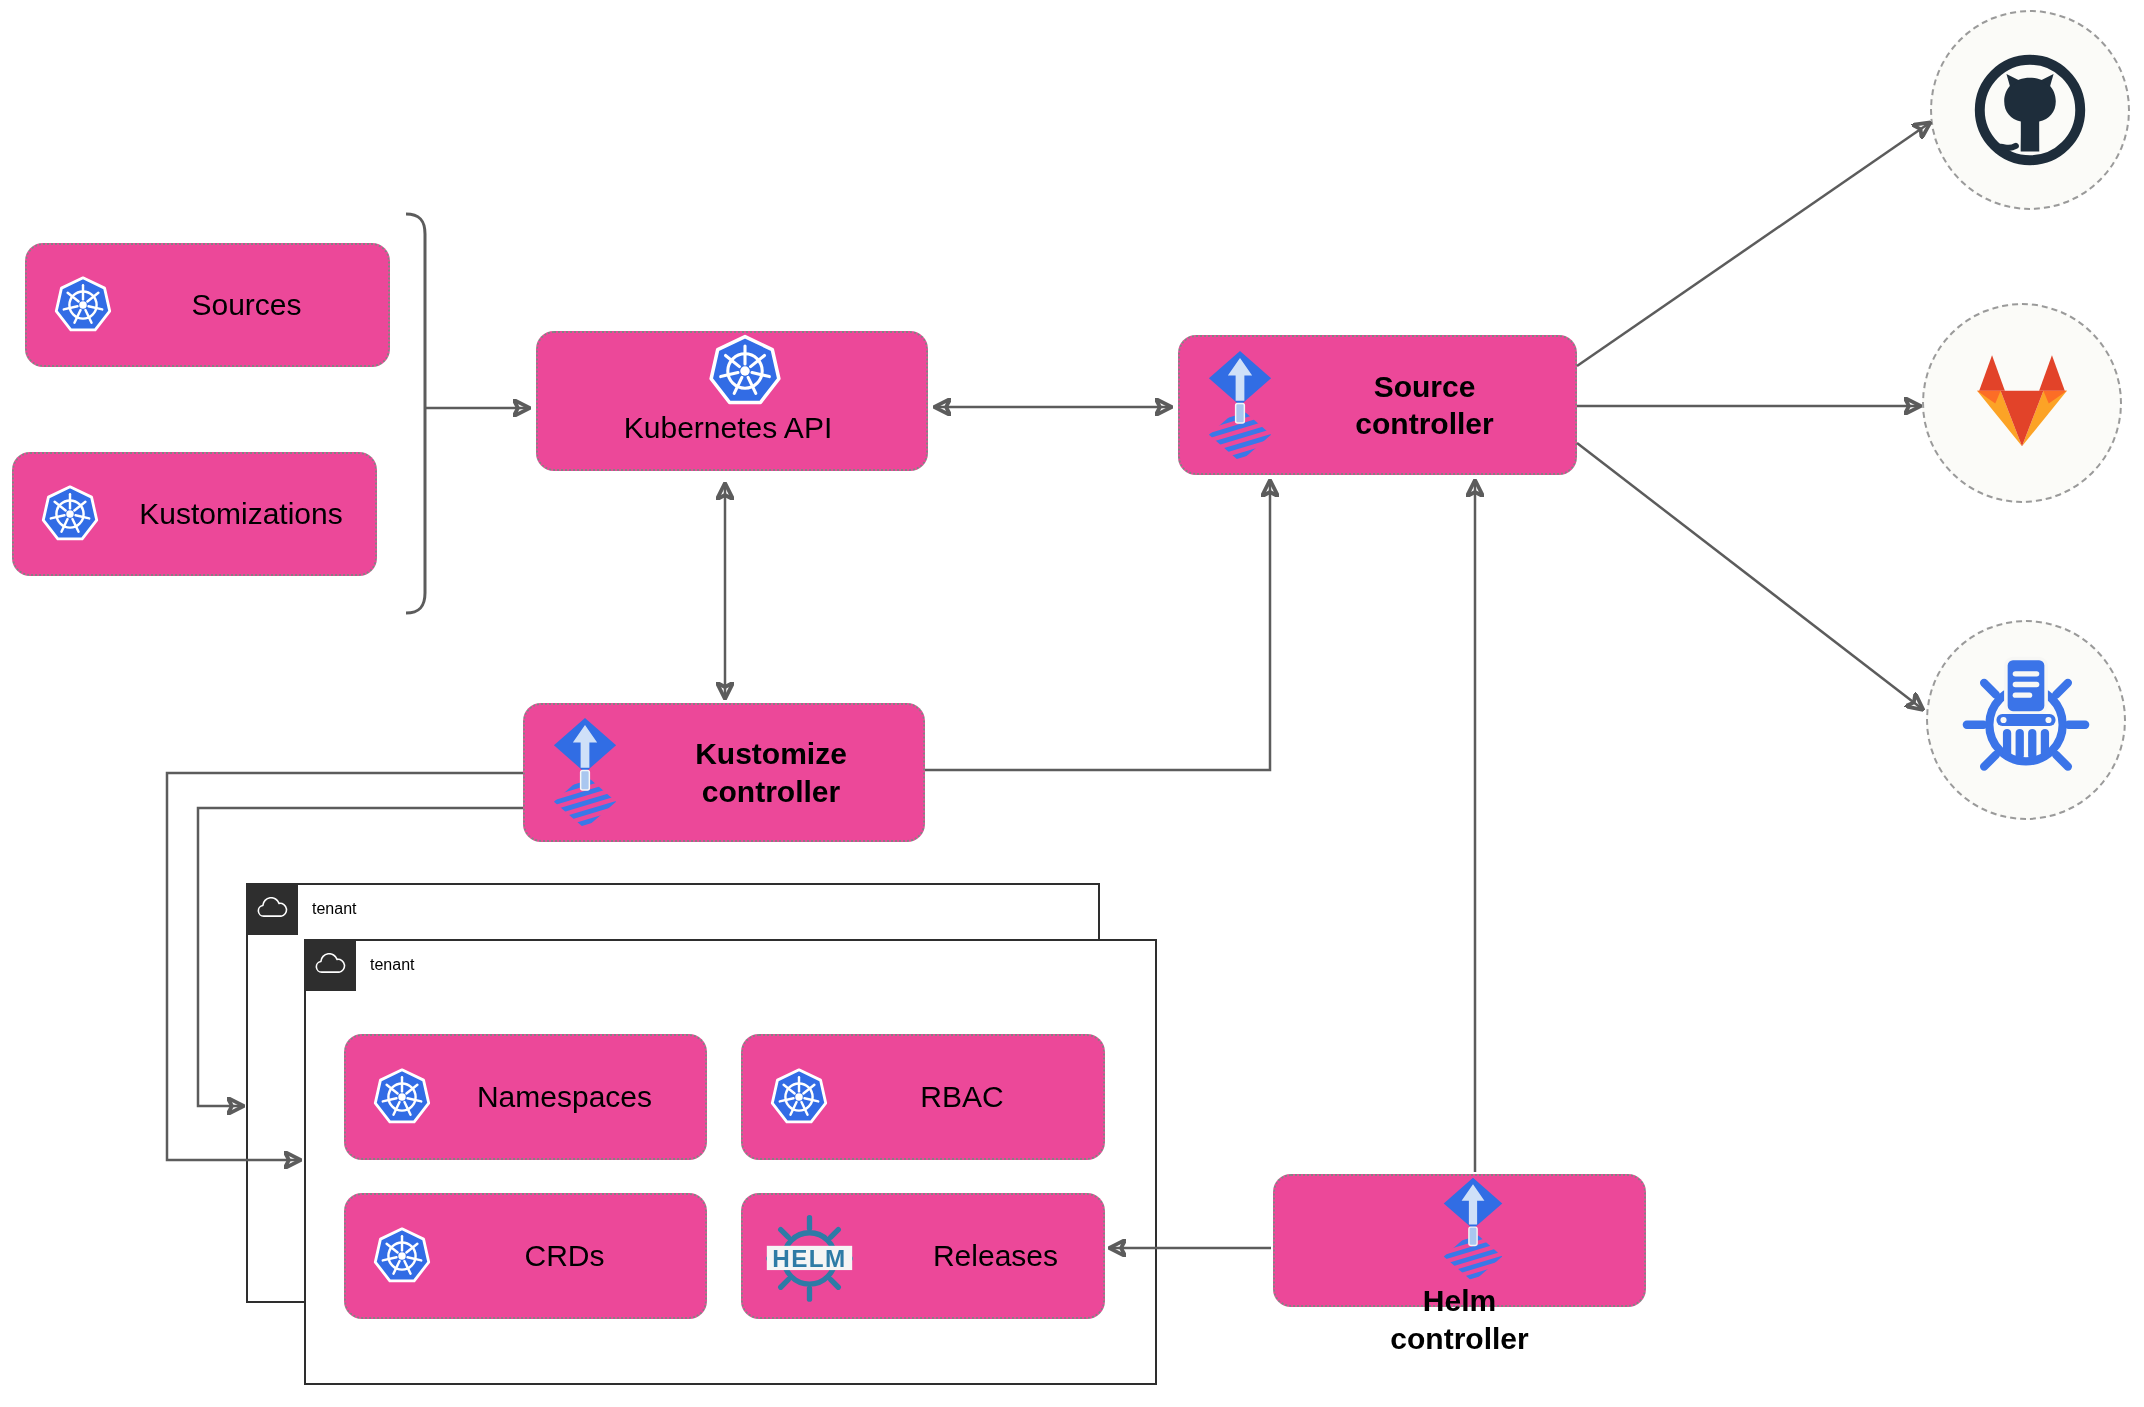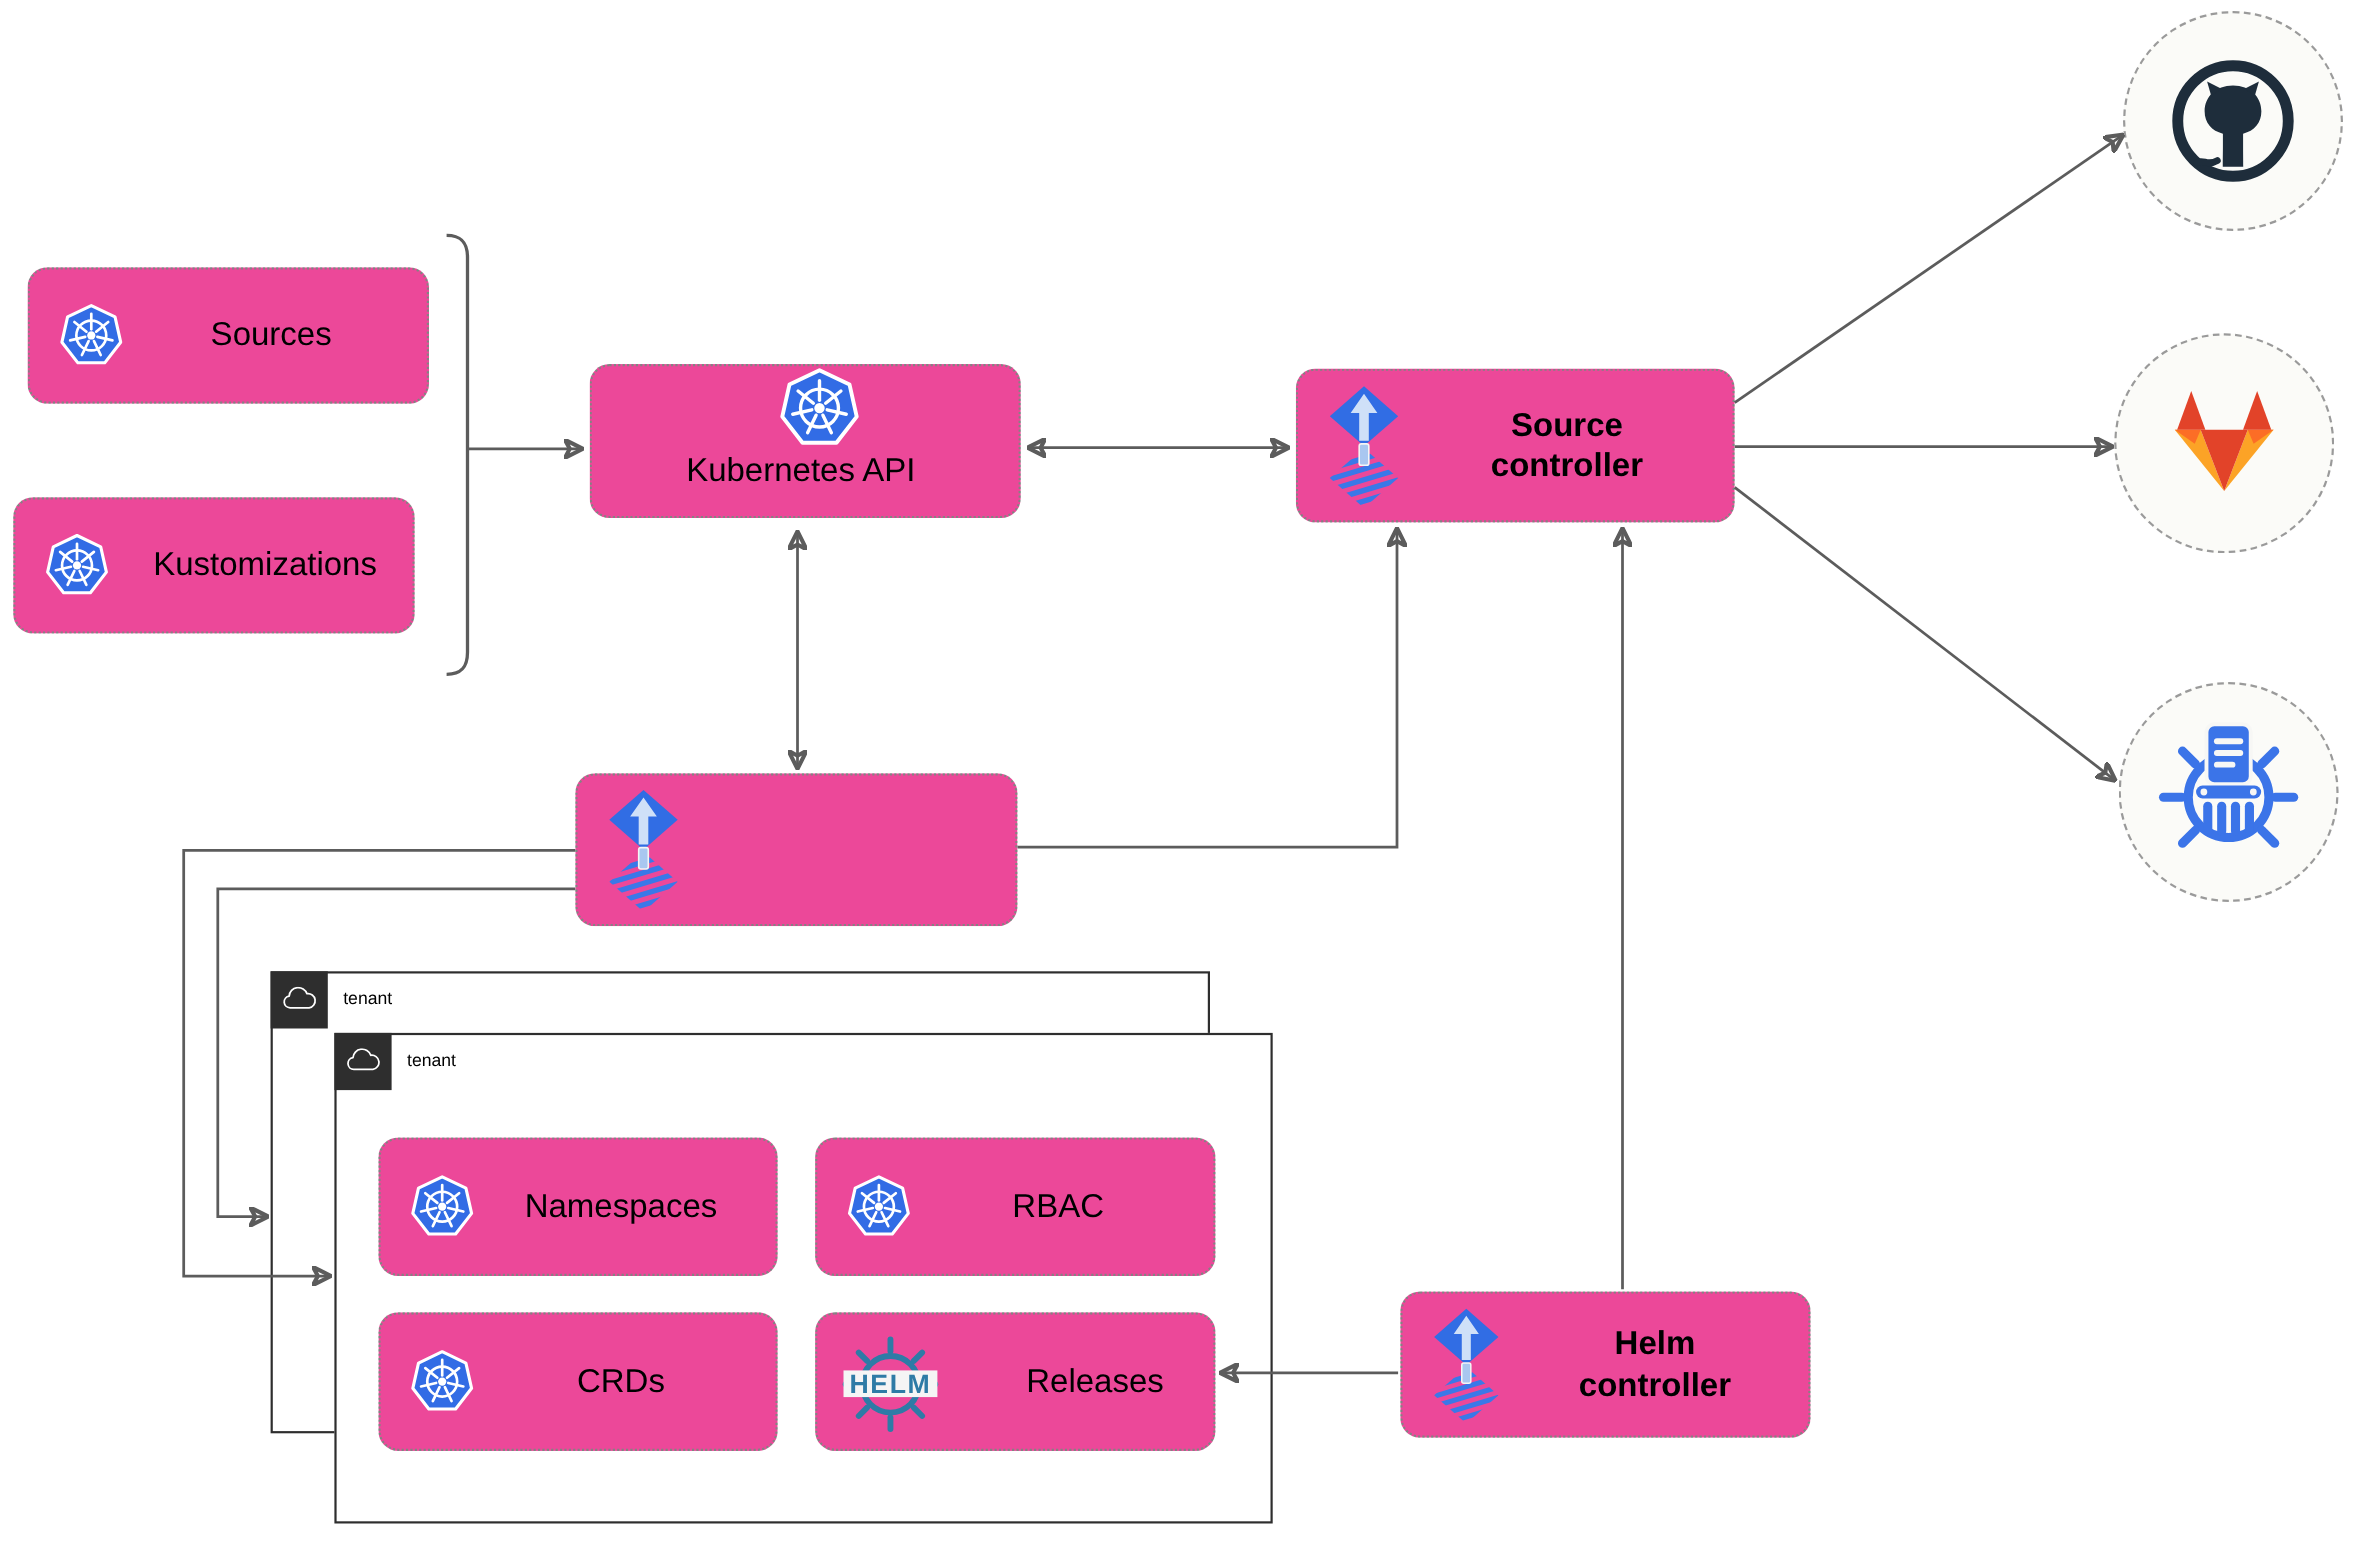--- a/index.html
+++ b/index.html
@@ -170,23 +170,24 @@
     </span>
     <span class="label">Source controller</span>
   </div>
 
   <div class="node controller" style="left:523px;top:703px;width:402px;height:139px;">
     <span class="icon">
       <svg class="ic" viewBox="0 0 70 116" width="68" height="113">
           <use href="#def-flux"></use>
         </svg>
     </span>
-  </div>
-
-  <div class="node controller" style="left:1273px;top:1174px;width:373px;height:133px;">
+    <span class="label">Kustomize controller</span>
+  </div>
+
+  <div class="node controller" style="left:1273px;top:1174px;width:373px;height:133px;flex-direction:column;">
     <span class="icon">
       <svg class="ic" viewBox="0 0 70 116" width="64" height="106">
           <use href="#def-flux"></use>
         </svg>
     </span>
     <span class="label">Helm controller</span>
   </div>
 
   <div class="tenant" style="left:246px;top:883px;width:854px;height:420px;">
     <span class="badge">

